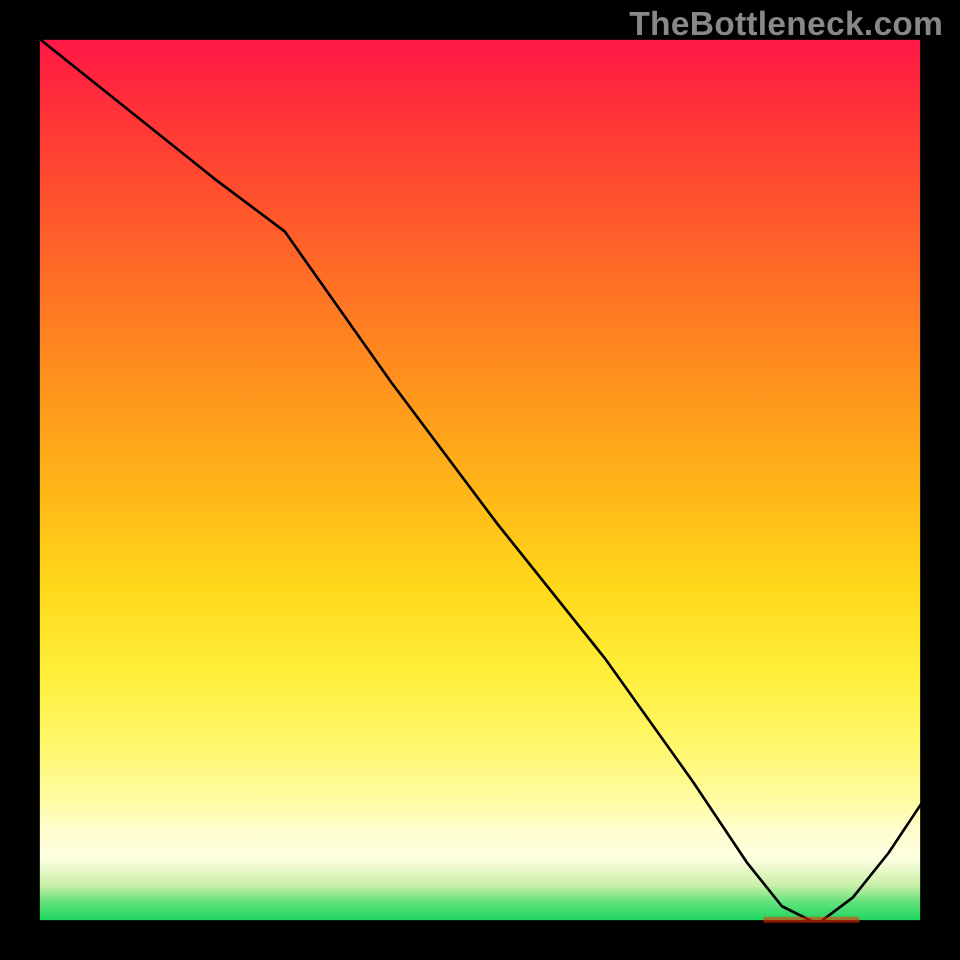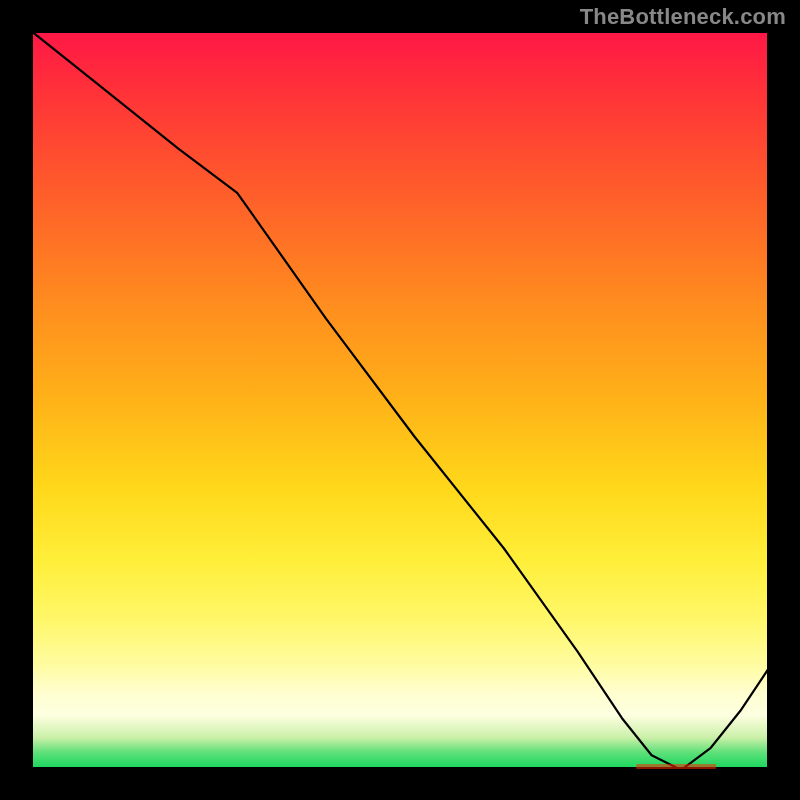--- a/index.html
+++ b/index.html
@@ -14,21 +14,21 @@
   .wrap {
     position: relative;
     width: 800px;
     height: 800px;
   }
   .attribution {
     position: absolute;
     top: 4px;
     right: 14px;
     color: #888;
-    font-size: 22px;
+    font-size: 28px;
     font-weight: 600;
     letter-spacing: 0.2px;
     text-align: right;
   }
   .plot-frame {
     position: absolute;
     left: 30px;
     top: 30px;
     width: 740px;
     height: 740px;

